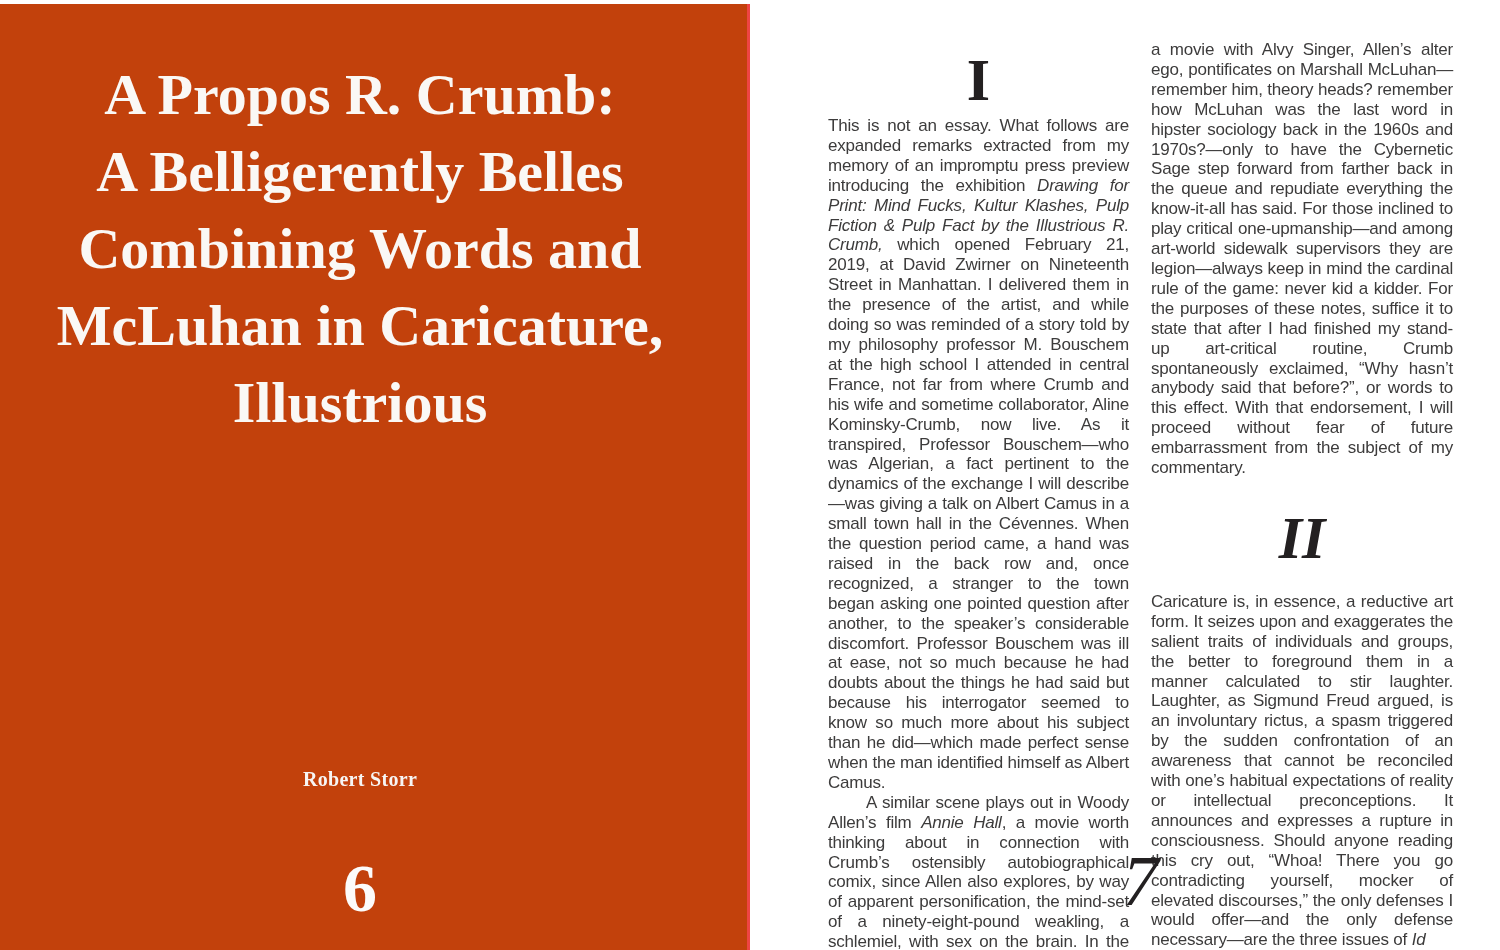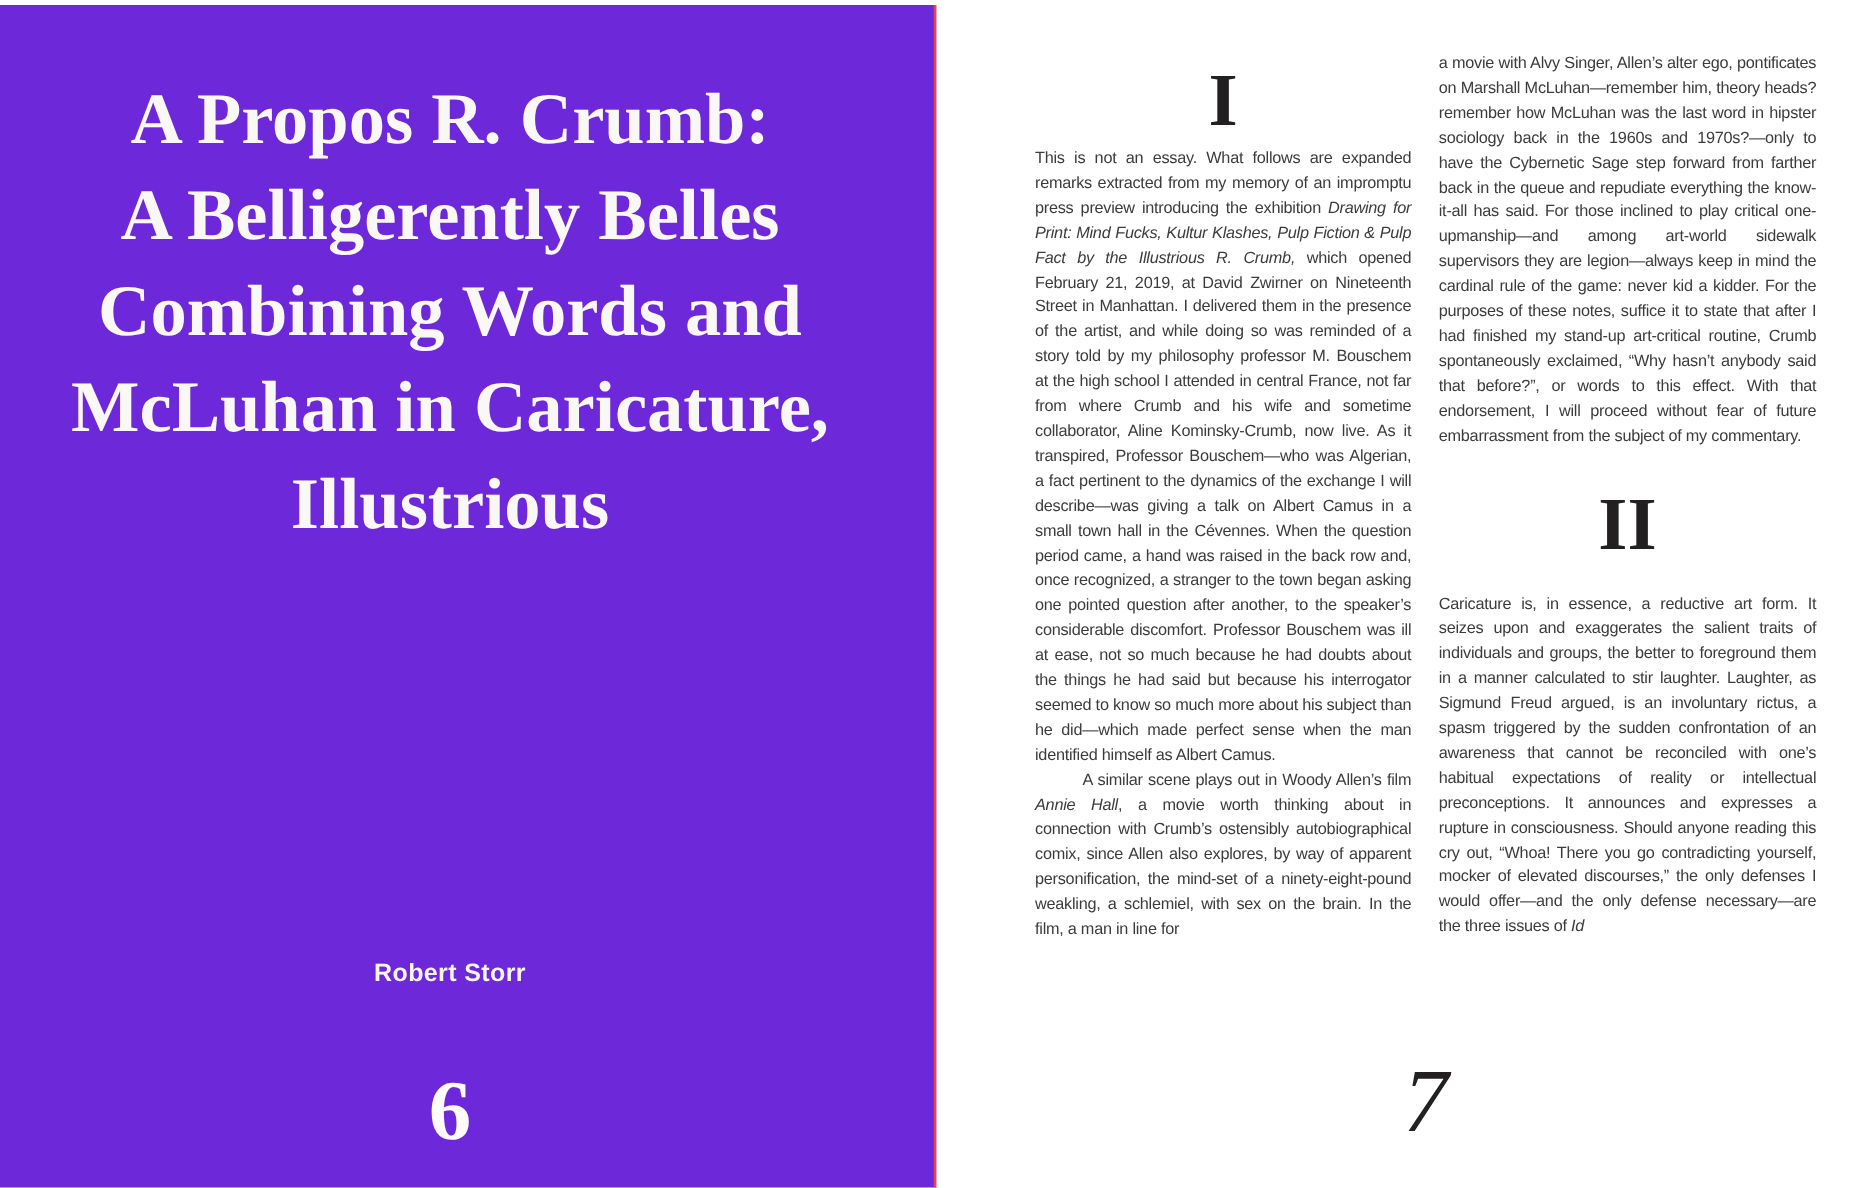--- a/index.html
+++ b/index.html
@@ -8,36 +8,36 @@
     background: #ffffff;
     font-family: "Liberation Sans", sans-serif;
     overflow: hidden;
   }
   .spread { position: relative; width: 1500px; height: 950px; background: #ffffff; }
 
   
   .left-page {
     position: absolute; left: 0; top: 4px;
     width: 747px; height: 946px;
-    background: #6d28d9;
-    border-right: 2px solid #ef4444;
+    background: #c2410c;
+    border-right: 4px solid #ef4444;
   }
   .title-block { position: absolute; left: 0; top: 52px; width: 720px; }
   .title-line {
     font-family: "Liberation Serif", serif;
     font-weight: 700;
     font-size: 58px; line-height: 77px;
     color: #faf8f5;
     text-align: center;
     white-space: nowrap;
   }
   .author {
     position: absolute; top: 764px; left: 0; width: 720px;
     text-align: center;
-    font-family: Liberation Sans, sans-serif;
+    font-family: Liberation Serif, serif;
     font-weight: 700;
     font-size: 20px;
     letter-spacing: 0.3px;
     color: #f7f5f4;
   }
   .page-num-left {
     position: absolute; top: 850px; left: 0; width: 720px;
     text-align: center;
     font-family: "Liberation Serif", serif;
     font-weight: 700;
@@ -56,26 +56,26 @@
   .col2 { left: 401px; width: 302px; }
 
   .section-heading {
     font-family: "Liberation Serif", serif;
     font-weight: 700;
     font-size: 60px; line-height: 1;
     color: #232021;
     text-align: center;
   }
   .col1 .section-heading { margin-top: 50px; }
-  .col2 .section-heading { margin-top: 30px; margin-bottom: 24px; }
+  .col2 .section-heading { margin-top: 30px; margin-bottom: 24px; font-style: italic; }
 
   p.body-text { margin: 0; }
   .body-text {
     font-family: "Liberation Sans", sans-serif;
-    font-size: 13px; line-height: 19.9px;
+    font-size: 17px; line-height: 19.9px;
     letter-spacing: -0.2px;
     color: #3c3b3b;
     text-align: justify;
   }
   .col1 p.first-para { margin-top: 6px; }
   .col2 p.first-para { margin-top: 40px; }
   .para-indent { text-indent: 38px; }
   .it { font-style: italic; }
 
   .page-num-right {

